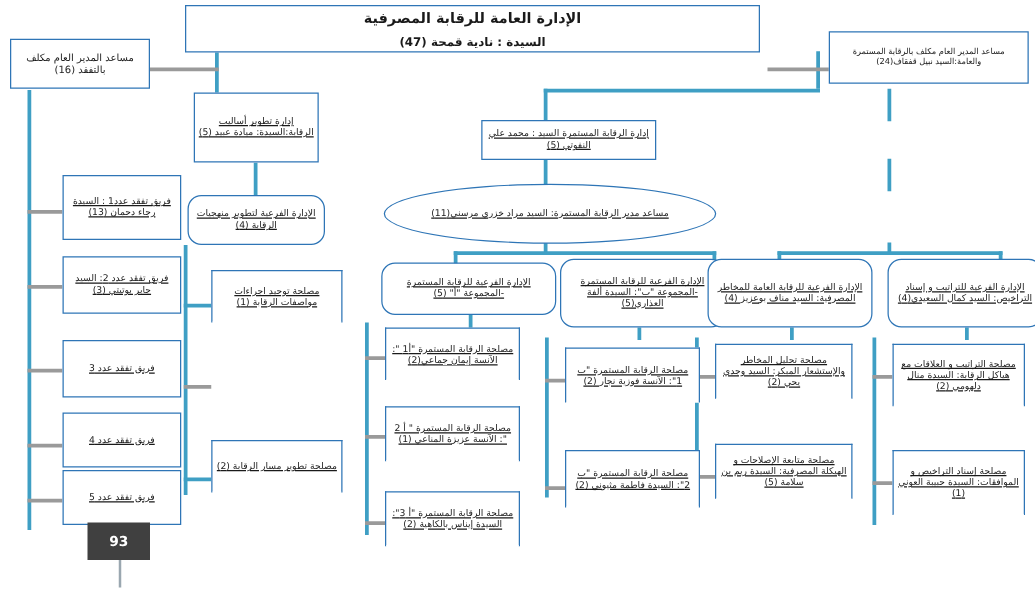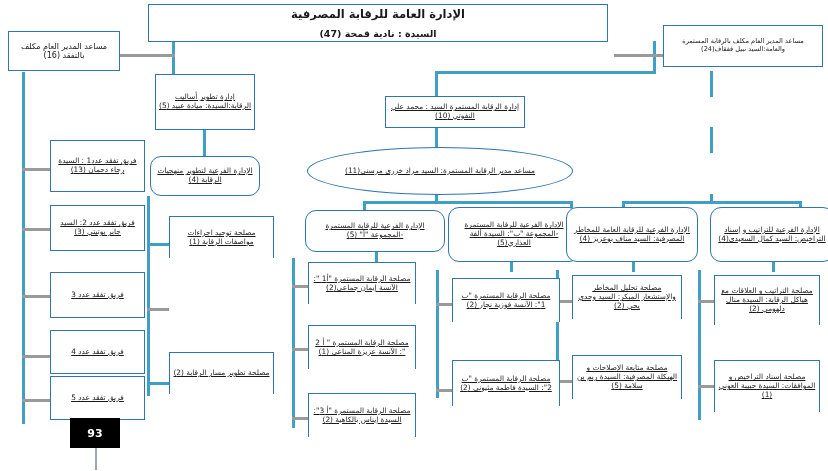--- a/index.html
+++ b/index.html
@@ -56,21 +56,21 @@
   
   .ellipse{
     border:1.6px solid #2e75b6;
     border-radius:50%;
     background:#ffffff;
   }
 
   
   .pagetag{
     position:absolute;
-    background:#000000;
+    background:#404040;
     color:#ffffff;
     display:flex;align-items:center;justify-content:center;
     font-size:11px;font-weight:bold;
     z-index:7;
     text-align:right;
   }
 
   
   .t-title{font-size:11.5px;font-weight:bold;}
   .t-sub{font-size:9.5px;font-weight:bold;}
@@ -201,21 +201,21 @@
   <div class="node doc" style="left:169px;top:352px;width:105px;height:42px;">
     <span class="txt t-75">مصلحة تطوير مسار الرقابة (2)</span>
     <span class="wave">
       <svg viewBox="0 0 100 12" preserveAspectRatio="none">
           <path d="M0,0 L0,5 C22,14 55,-2 78,5 C88,8 95,9 100,7 L100,0" fill="#ffffff" stroke="#2e75b6" stroke-width="1.6" vector-effect="non-scaling-stroke"></path>
         </svg>
     </span>
   </div>
 
   <div class="node rect" style="left:385px;top:96px;width:140px;height:32px;">
-    <span class="txt t-75">إدارة الرقابة المستمرة السيد : محمد علي النفوتي (10)</span>
+    <span class="txt t-75">إدارة الرقابة المستمرة السيد : محمد علي النفوتي (5)</span>
   </div>
 
   <div class="node ellipse" style="left:307px;top:147px;width:266px;height:48px;">
     <span class="txt t-75">مساعد مدير الرقابة المستمرة: السيد مراد خزري مرسني(11)</span>
   </div>
 
 
 
   <div class="node round" style="left:305px;top:210px;width:140px;height:42px;">
     <span class="txt t-75">الإدارة الفرعية للرقابة المستمرة -المجموعة "أ" (5)</span>

